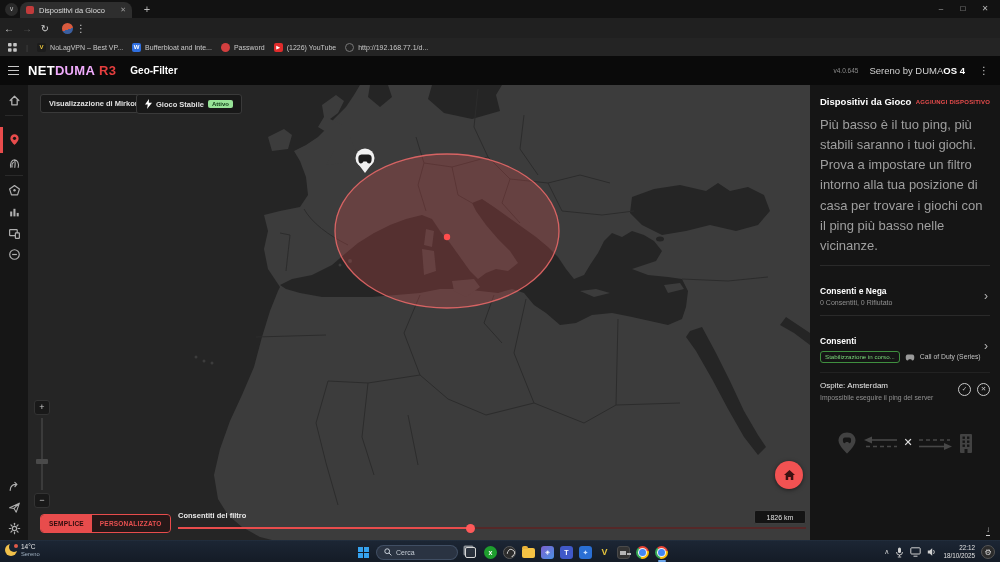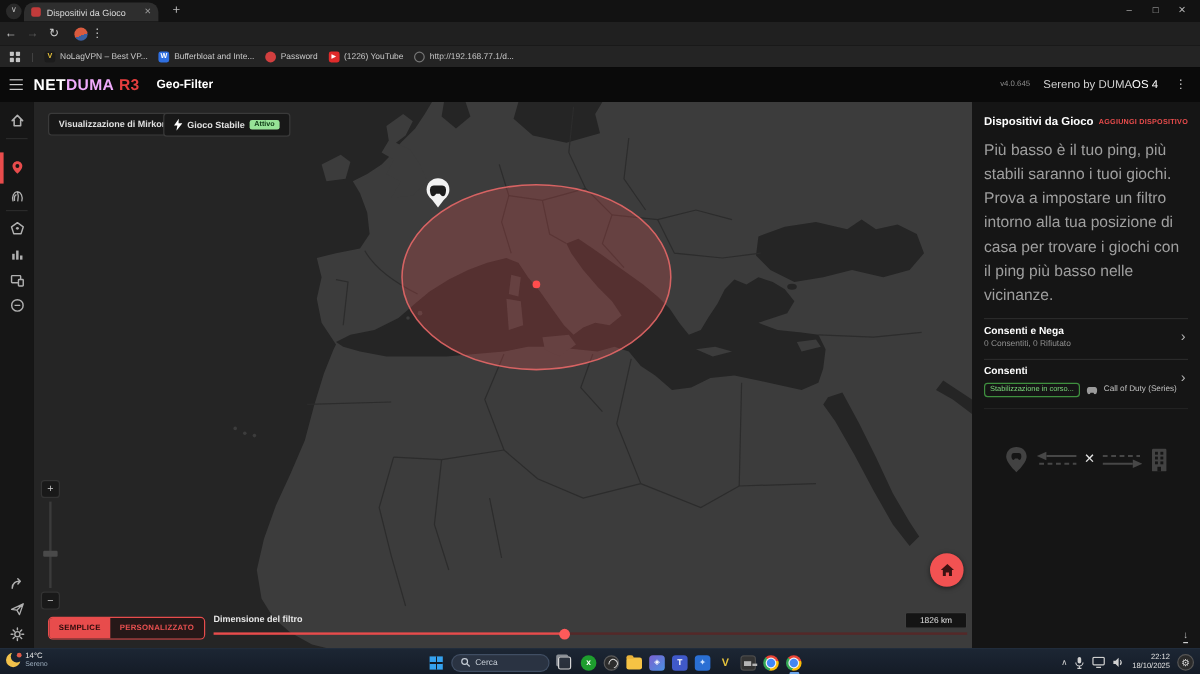--- a/index.html
+++ b/index.html
@@ -43,21 +43,21 @@
   .hdr-left{position:absolute;left:8px;top:0;height:29px;display:flex;align-items:center;gap:9px;}
   .burger{display:flex;flex-direction:column;gap:2.5px;}
   .burger span{display:block;width:11px;height:1.5px;background:#c9c9c9;}
   .logo{font-size:13px;font-weight:900;letter-spacing:.3px;color:#fff;white-space:nowrap;}
   .logo .duma{color:#f0abfc;font-weight:700;}
   .logo .model{color:#e53e3e;margin-left:4px;}
   .pagetitle{font-size:10px;font-weight:800;color:#fff;margin-left:5px;}
   .hdr-right{position:absolute;right:8px;top:0;height:29px;display:flex;align-items:center;gap:11px;}
   .version{font-size:6.5px;color:#8c8c8c;}
   .powered{font-size:9.5px;color:#d2d2d2;}
-  .powered b{color:#fff;font-weight:400;}
+  .powered b{color:#fff;font-weight:700;}
 
   
   .content{position:absolute;left:0;top:85px;width:1000px;height:455px;}
   .sidebar{position:absolute;left:0;top:0;width:28px;height:455px;background:#161616;}
   .sb-icon{position:absolute;left:0;width:28px;height:18px;display:flex;align-items:center;justify-content:center;}
   .sb-div{position:absolute;left:5px;width:18px;height:1px;background:#2a2a2a;}
   .active-bar{position:absolute;left:0;top:42px;width:3px;height:26px;background:#e84c4c;}
 
   .map{position:absolute;left:28px;top:0;width:782px;height:455px;background:#252525;overflow:hidden;}
   .map svg.world{position:absolute;left:0;top:0;}
@@ -85,21 +85,21 @@
   .km-box{position:absolute;left:726px;top:0;width:52px;height:14px;border:1px solid #3f3f3f;background:#141414;border-radius:2px;color:#e0e0e0;font-size:7px;display:flex;align-items:center;justify-content:center;}
 
   
   .panel{position:absolute;left:810px;top:0;width:190px;height:455px;background:#151515;padding:0 10px;}
   .p-head{display:flex;justify-content:space-between;align-items:center;margin-top:11px;}
   .p-title{font-size:9.5px;font-weight:800;color:#fff;}
   .p-add{font-size:6px;font-weight:800;color:#e84c4c;letter-spacing:.2px;}
   .p-desc{margin-top:8px;font-size:13px;line-height:1.55;color:#9f9f9f;}
   .p-div{height:1px;background:#2a2a2a;margin-top:9px;}
   .p-div.sub{background:#222;}
-  .p-row{position:relative;margin-top:4px;}
+  .p-row{position:relative;margin-top:20px;}
   .row-title{font-size:8.5px;font-weight:700;color:#fff;}
   .row-sub{font-size:7px;color:#909090;margin-top:3px;}
   .chev{position:absolute;right:2px;top:4px;font-size:12px;color:#b5b5b5;line-height:1;}
   .badge-row{display:flex;align-items:center;gap:5px;margin-top:5px;}
   .badge-green{border:1px solid #3f8f3f;border-radius:3px;padding:1.5px 4px;font-size:6.2px;color:#7bd87b;white-space:nowrap;}
   .game-label{font-size:6.8px;color:#c0c0c0;white-space:nowrap;}
   .host-row{display:flex;justify-content:space-between;margin-top:8px;}
   .host-name{font-size:8px;color:#e8e8e8;}
   .host-sub{font-size:6.8px;color:#909090;margin-top:4px;}
   .host-icons{display:flex;gap:6px;align-items:flex-start;padding-top:2px;}
@@ -387,21 +387,21 @@
         <svg width="13" height="12" viewBox="0 0 13 12">
             <path d="M6.5,1 L12,6 H10.3 V11 H7.8 V8 H5.2 V11 H2.7 V6 H1 Z" fill="#3c1212"></path>
           </svg>
       </div>
 
       <div class="mapbar">
         <div class="mode-toggle">
           <div class="mode on">SEMPLICE</div>
           <div class="mode off">PERSONALIZZATO</div>
         </div>
-        <div class="size-label">Dimensione del filtro</div>
+        <div class="size-label">Consentiti del filtro</div>
         <div class="track-fill"></div>
         <div class="track-rest"></div>
         <div class="track-handle"></div>
         <div class="km-box">1826 km</div>
       </div>
     </div>
 
     <div class="panel">
       <div class="p-head">
         <div class="p-title">Dispositivi da Gioco</div>
@@ -420,20 +420,30 @@
         <div class="badge-row">
           <span class="badge-green">Stabilizzazione in corso...</span>
           <svg width="10" height="8" viewBox="0 0 10 8">
               <path d="M0.8,5.5 q-0.5,-4 2,-4 h4.4 q2.5,0 2,4 q-0.3,2 -1.5,2 q-1,0 -1.5,-1.3 h-2.4 q-0.5,1.3 -1.5,1.3 q-1.2,0 -1.5,-2 Z" fill="#9a9a9a"></path>
             </svg>
           <span class="game-label">Call of Duty (Series)</span>
         </div>
         <div class="chev">›</div>
       </div>
       <div class="p-div sub"></div>
+      <div class="host-row">
+        <div>
+          <div class="host-name">Ospite: Amsterdam</div>
+          <div class="host-sub">Impossibile eseguire il ping del server</div>
+        </div>
+        <div class="host-icons">
+          <div class="circ">✓</div>
+          <div class="circ">✕</div>
+        </div>
+      </div>
       <div class="diagram">
         <svg width="24" height="24" viewBox="0 0 24 24">
             <path d="M12,1.5 C7,1.5 3.5,5 3.5,9.5 C3.5,15 12,22.5 12,22.5 C12,22.5 20.5,15 20.5,9.5 C20.5,5 17,1.5 12,1.5 Z" fill="#424242"></path>
             <path d="M8,10.5 q-0.6,-4 2,-4 h4 q2.6,0 2,4 q-0.3,1.8 -1.4,1.8 q-0.9,0 -1.4,-1.2 h-2.4 q-0.5,1.2 -1.4,1.2 q-1.1,0 -1.4,-1.8 Z" fill="#151515"></path>
           </svg>
         <svg width="34" height="14" viewBox="0 0 34 14">
             <line x1="8" y1="4" x2="33" y2="4" stroke="#474747" stroke-width="1.6"></line>
             <polygon points="8,0.5 0,4 8,7.5" fill="#474747"></polygon>
             <line x1="2" y1="10.5" x2="33" y2="10.5" stroke="#474747" stroke-width="1.6" stroke-dasharray="4,3"></line>
           </svg>

